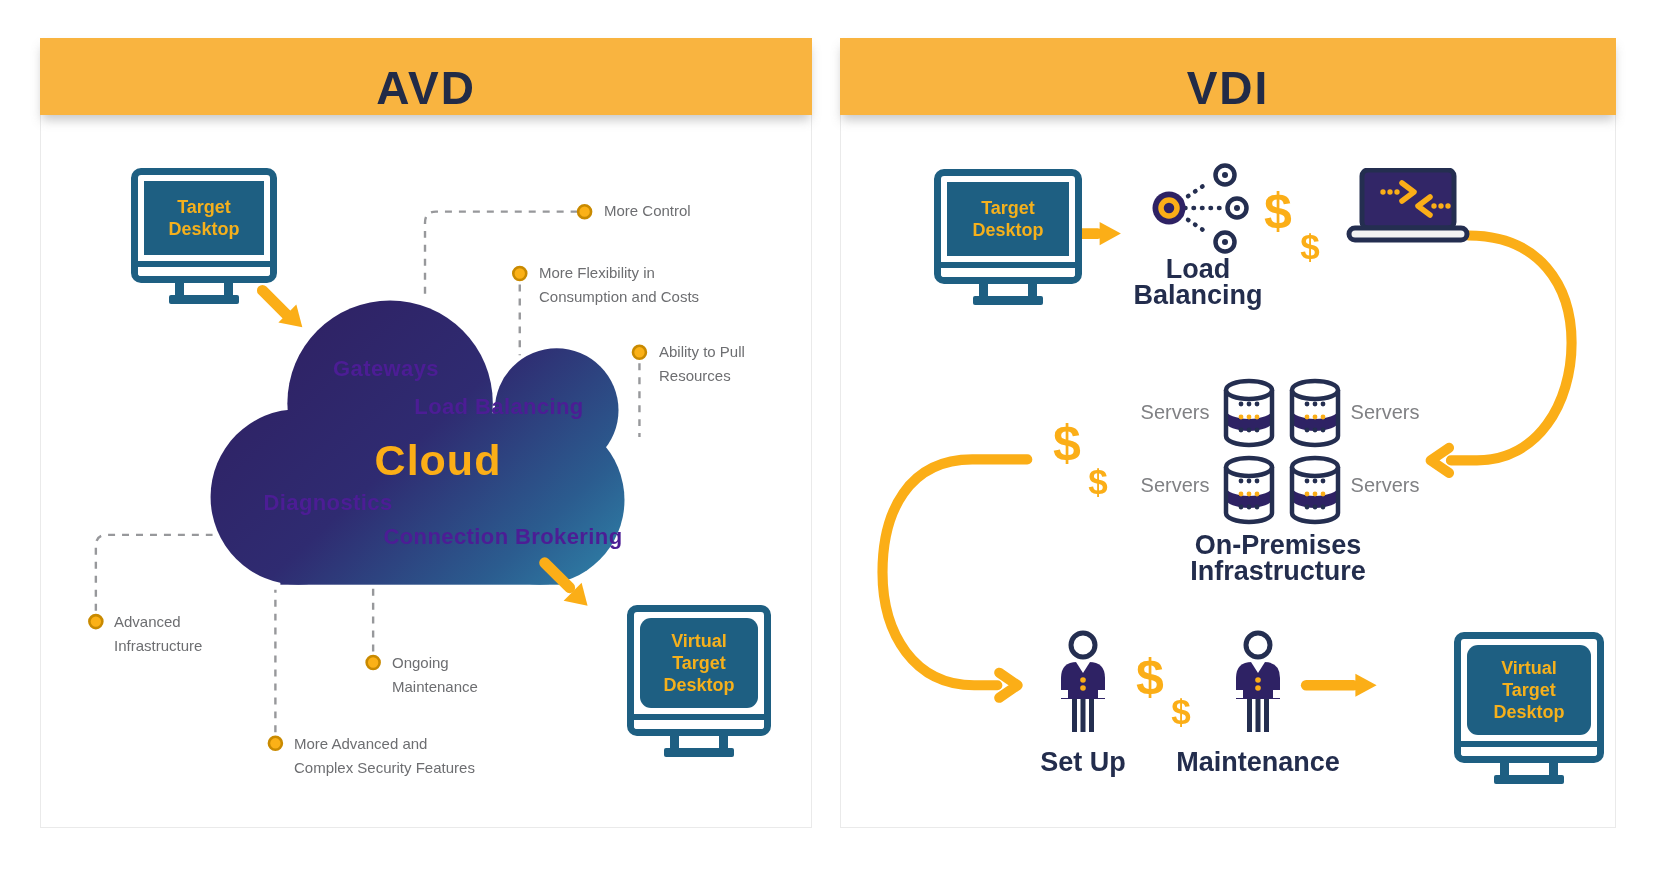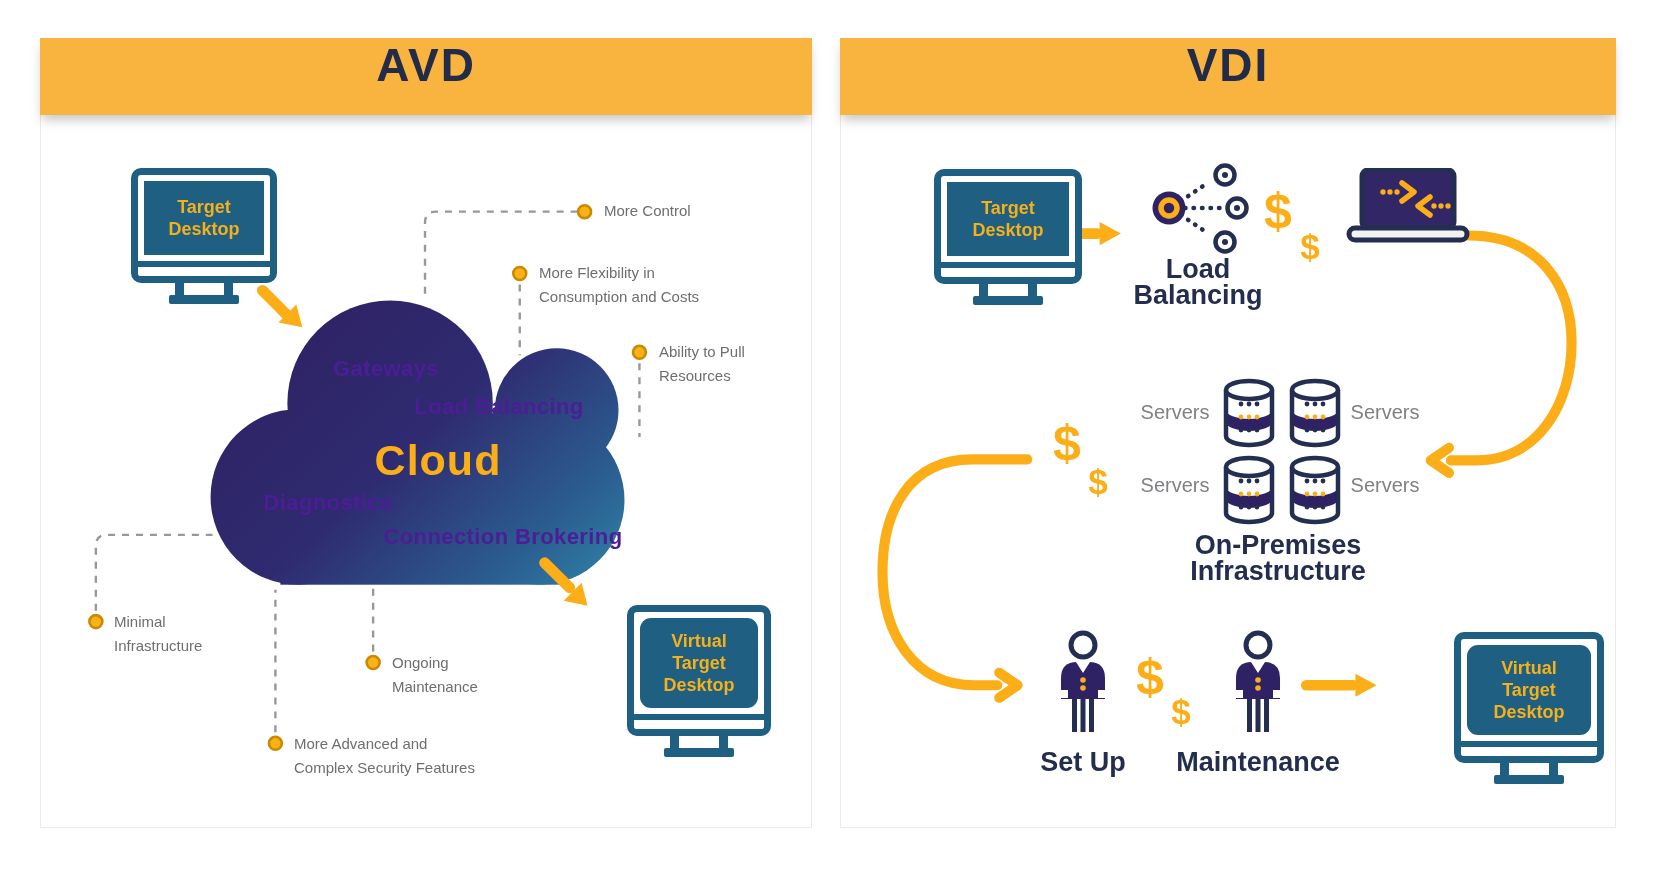--- a/index.html
+++ b/index.html
@@ -1,21 +1,21 @@
 <!DOCTYPE html>
 <html><head>
 <meta charset="utf-8">
 <style>
   html,body{margin:0;padding:0;background:#ffffff;}
   body{width:1680px;height:871px;position:relative;font-family:"Liberation Sans",sans-serif;-webkit-font-smoothing:antialiased;}
   .page{position:absolute;inset:0;background:#fff;}
   .panel{position:absolute;top:38px;height:790px;}
   .panel-avd{left:40px;width:772px;}
   .panel-vdi{left:840px;width:776px;}
-  .panel-header{height:77px;background:#F9B440;display:flex;align-items:flex-start;justify-content:center;
+  .panel-header{height:77px;background:#F9B440;display:flex;align-items:flex-end;justify-content:center;
     box-shadow:0 7px 10px -2px rgba(110,110,110,.38);position:relative;z-index:2;}
   .panel-title{font-size:46px;font-weight:bold;color:#222B47;letter-spacing:2px;}
   .panel-body{position:relative;height:712px;background:#fff;border:1px solid #EAEAEA;border-top:none;z-index:1;overflow:hidden;}
   .layer{position:absolute;inset:0;width:100%;height:100%;}
   .pre{white-space:pre-line;}
 
   
   .dash{fill:none;stroke:#97989B;stroke-width:2.4;stroke-dasharray:7 7;}
   .dot{fill:#FBB117;stroke:#C98A00;stroke-width:2.6;}
 
@@ -116,21 +116,21 @@
       <div class="cloud-label" style="left:458px;top:292px;">Load Balancing</div>
       <div class="cloud-title" style="left:397px;top:345px;">Cloud</div>
       <div class="cloud-label" style="left:287px;top:388px;">Diagnostics</div>
       <div class="cloud-label" style="left:462px;top:422px;">Connection Brokering</div>
 
       <div class="callout pre" style="left:563px;top:96px;">More Control</div>
       <div class="callout pre" style="left:498px;top:158px;">More Flexibility in
 Consumption and Costs</div>
       <div class="callout pre" style="left:618px;top:237px;">Ability to Pull
 Resources</div>
-      <div class="callout pre" style="left:73px;top:507px;">Minimal
+      <div class="callout pre" style="left:73px;top:507px;">Advanced
 Infrastructure</div>
       <div class="callout pre" style="left:351px;top:548px;">Ongoing
 Maintenance</div>
       <div class="callout pre" style="left:253px;top:629px;">More Advanced and
 Complex Security Features</div>
 
       <div class="monitor two-line" style="left:62px;top:53px;width:146px;">
         <div class="m-frame">
           <div class="m-screen">
             <span class="m-label pre">Target

